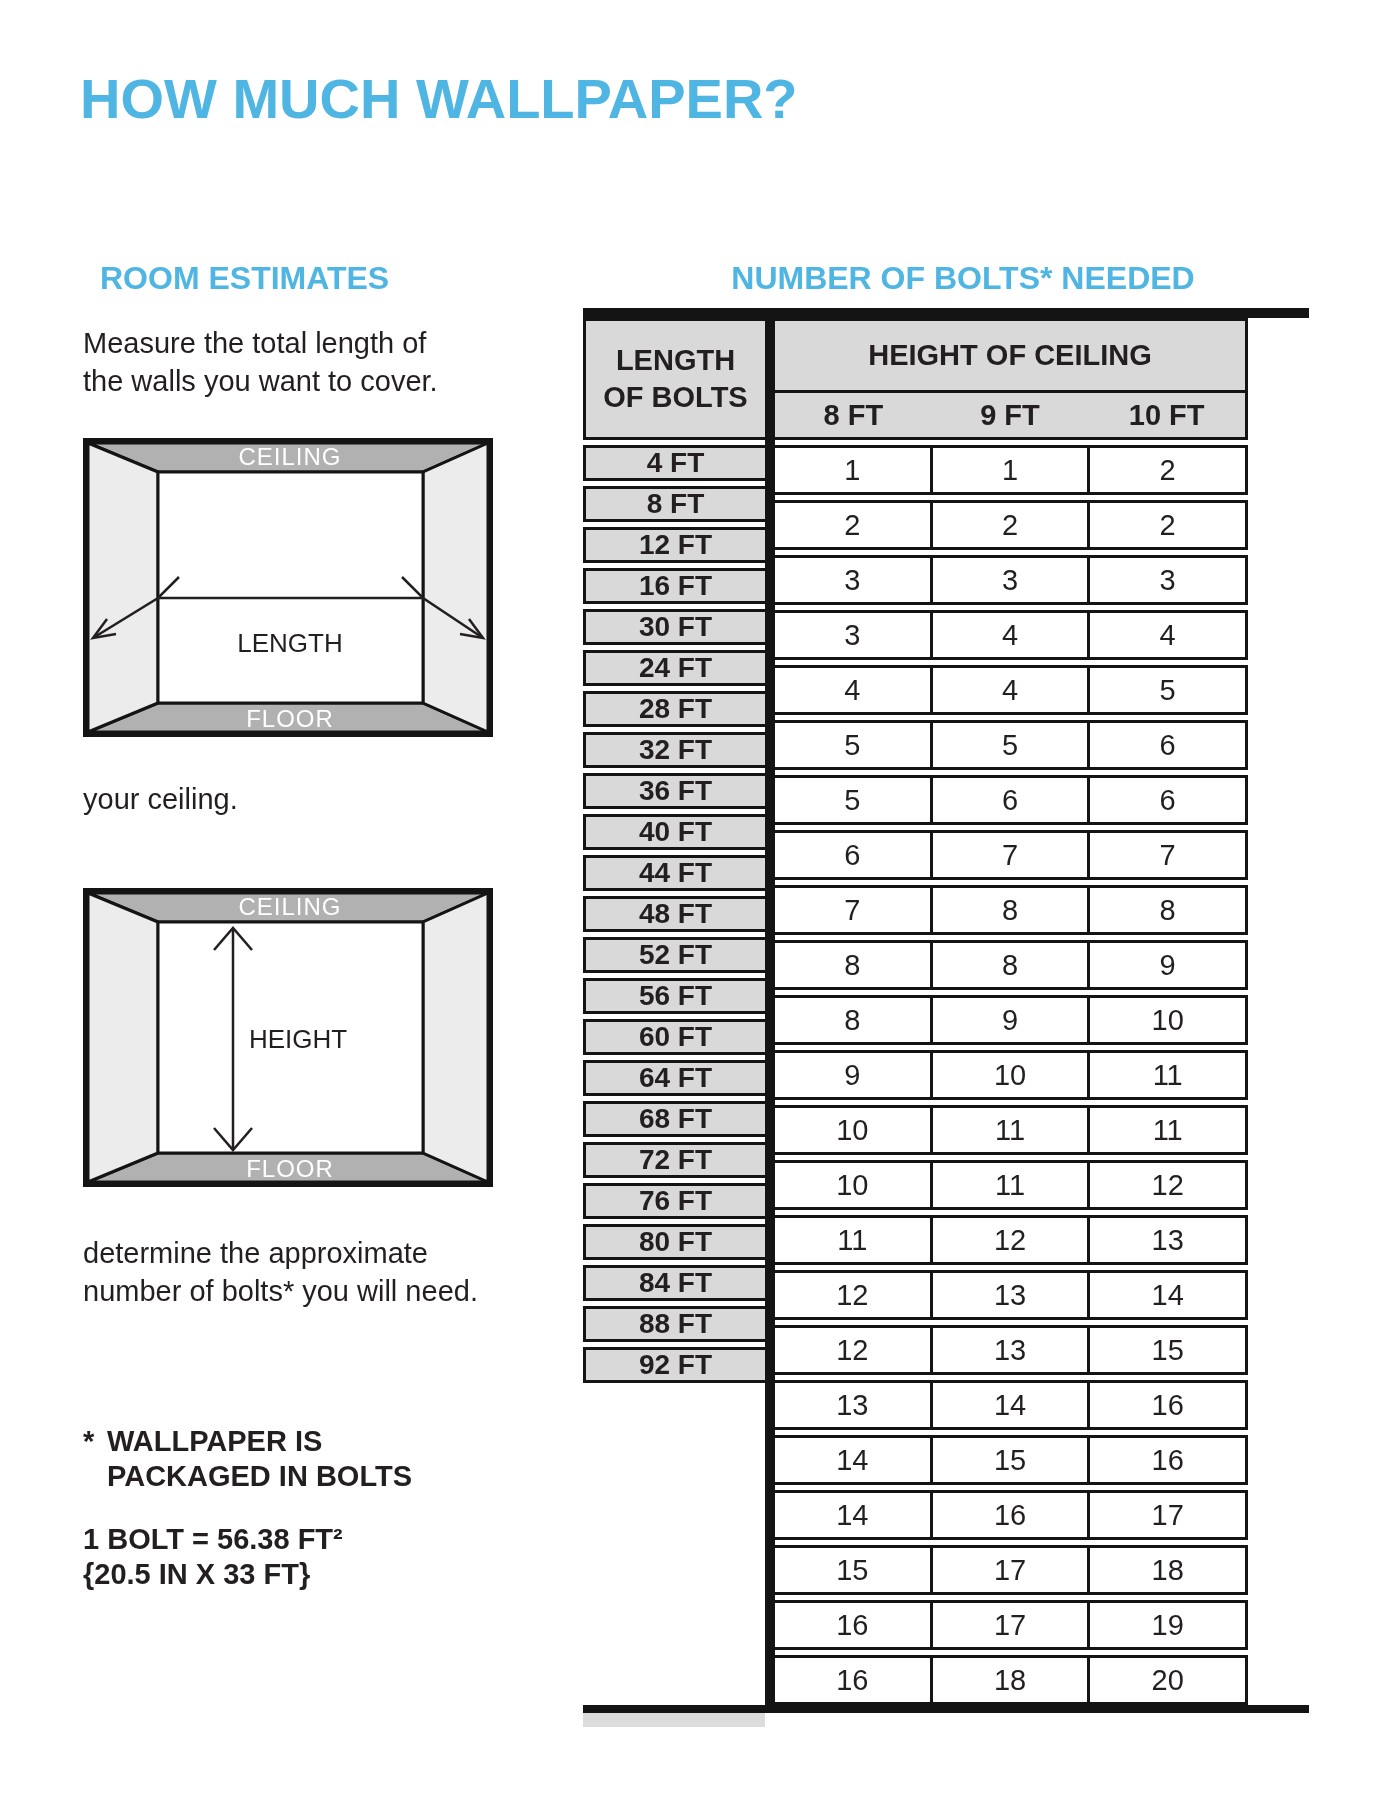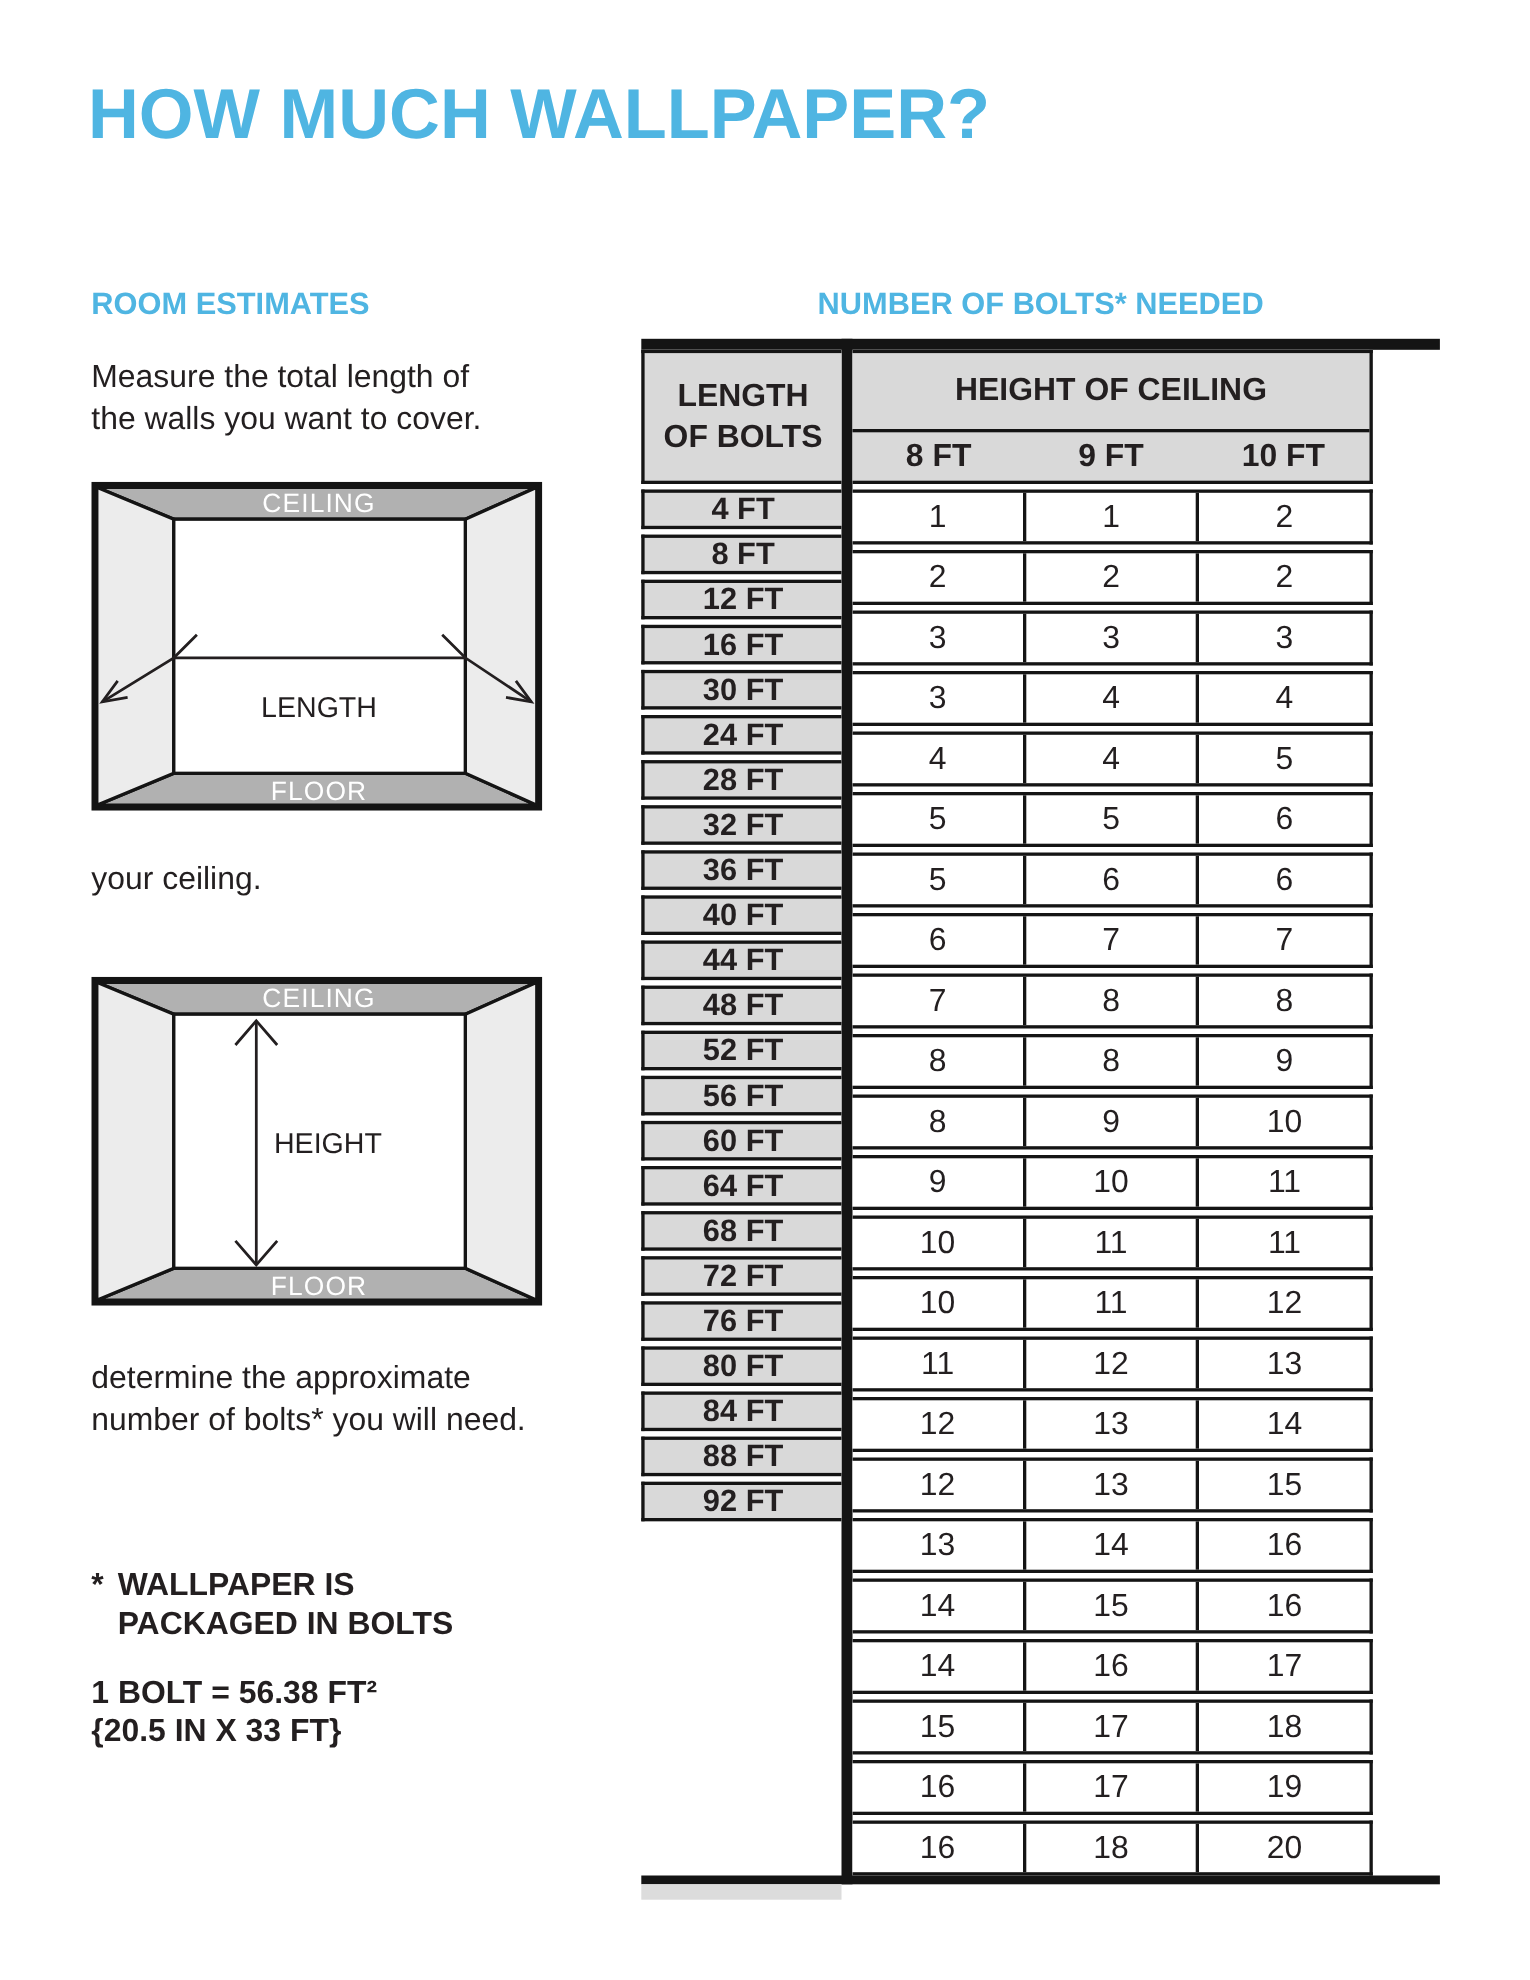--- a/index.html
+++ b/index.html
@@ -4,25 +4,25 @@
 <style>
   html,body{margin:0;padding:0;}
   body{
     width:1391px;height:1800px;background:#ffffff;position:relative;
     font-family:"Liberation Sans", sans-serif;color:#231F20;
   }
   .abs{position:absolute;}
 
   
   .page-title{
-    left:80px;top:66px;font-size:64px;font-weight:bold;color:#4FB5E2;
+    left:80px;top:66px;font-size:56px;font-weight:bold;color:#4FB5E2;
     letter-spacing:0px;white-space:nowrap;
   }
   .section-heading{
-    font-size:28px;font-weight:bold;color:#4FB5E2;white-space:nowrap;
+    font-size:32px;font-weight:bold;color:#4FB5E2;white-space:nowrap;margin-left:17px;
   }
   .room-heading{left:83px;top:260px;}
   .table-heading{left:583px;top:260px;width:726px;text-align:center;}
   .para{font-size:29px;line-height:38px;}
   .para1{left:83px;top:324px;}
   .para2{left:83px;top:780px;}
   .para3{left:83px;top:1234px;}
   .footnote{left:83px;top:1424px;font-size:29px;line-height:35px;font-weight:bold;}
   .footnote .hang{position:relative;padding-left:24px;}
   .footnote .ast{position:absolute;left:0;top:0;}

